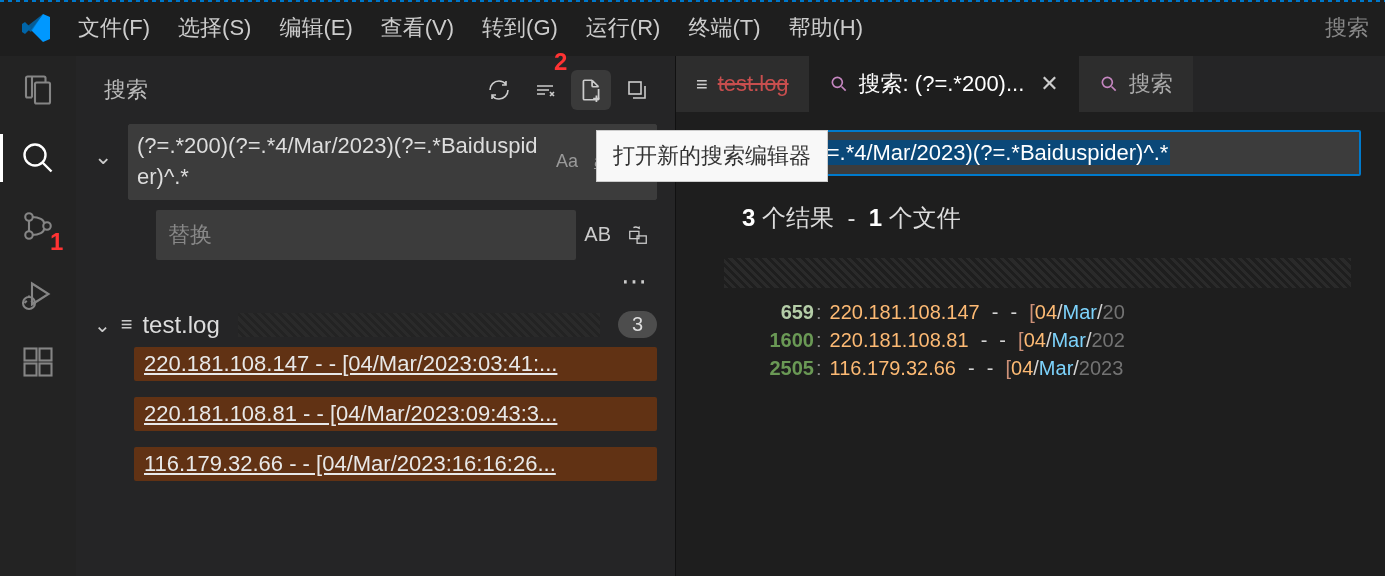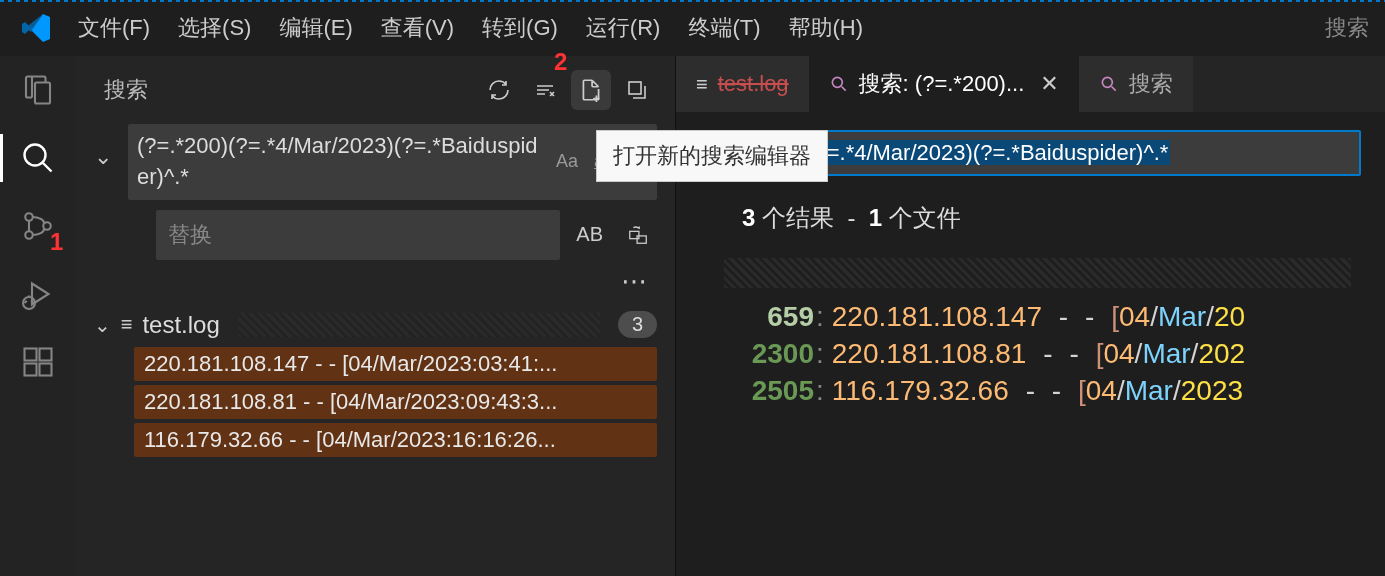--- a/index.html
+++ b/index.html
@@ -29,37 +29,37 @@
 
 .search-body { padding: 6px 18px 0 18px; }
 .search-row { display: flex; align-items: flex-start; gap: 8px; }
 .collapse-chev { width: 26px; padding-top: 20px; color: #ccc; cursor: pointer; font-size: 22px; }
 .search-input-wrap { flex: 1; background: #3c3c3c; border: 1px solid #3c3c3c; border-radius: 2px; display: flex; align-items: center; padding: 6px 8px; }
 .search-input { flex: 1; font-size: 22px; color: #ddd; word-break: break-all; line-height: 1.4; }
 .search-opts { display: flex; gap: 4px; margin-left: 8px; align-items: center; }
 .opt { padding: 2px 6px; font-size: 18px; color: #999; border-radius: 4px; cursor: pointer; }
 .opt.active { background: #007acc; color: #fff; }
 
-.replace-row { display: flex; margin: 10px 0 4px 34px; gap: 8px; align-items: center; padding-left: 28px; }
+.replace-row { display: flex; margin: 10px 0 4px 34px; align-items: center; padding-left: 28px; }
 .replace-input { flex: 1; background: #3c3c3c; padding: 10px 12px; font-size: 22px; color: #888; border-radius: 2px; }
 .replace-opt { padding: 4px 8px; font-size: 20px; color: #ccc; cursor: pointer; }
 
 .more-dots { text-align: right; padding: 2px 28px 8px 0; color: #ccc; font-size: 26px; cursor: pointer; }
 
 .result-summary { padding: 6px 18px 12px 34px; font-size: 22px; color: #aaa; }
 .link { color: #3794ff; cursor: pointer; }
 
 .result-file { display: flex; align-items: center; padding: 6px 18px 6px 18px; cursor: pointer; gap: 10px; }
 .chev-sm { font-size: 20px; color: #ccc; }
 .file-icon { font-size: 20px; color: #ccc; }
 .file-name { font-size: 24px; color: #ddd; }
 .file-pix { flex: 1; height: 24px; background: repeating-linear-gradient(45deg, #2a2a2a, #2a2a2a 3px, #232323 3px, #232323 6px); margin: 0 8px; }
 .count-badge { background: #4d4d4d; color: #ddd; border-radius: 14px; padding: 2px 14px; font-size: 20px; }
 
-.result-line { margin: 2px 18px 2px 58px; background: #613214; padding: 4px 10px; font-size: 22px; color: #e8e8e8; border-radius: 2px; white-space: nowrap; overflow: hidden; }
+.result-line { margin: 2px 18px 14px 58px; background: #613214; padding: 4px 10px; font-size: 22px; color: #e8e8e8; border-radius: 2px; white-space: nowrap; overflow: hidden; text-decoration: underline; }
 
 .editor { flex: 1; background: #1e1e1e; display: flex; flex-direction: column; }
 .tabs { display: flex; background: #252526; height: 56px; align-items: stretch; }
 .tab { display: flex; align-items: center; gap: 10px; padding: 0 20px; background: #2d2d2d; font-size: 22px; cursor: pointer; position: relative; }
 .tab.active { background: #1e1e1e; }
 .tab .fn { color: #c74e4e; text-decoration: line-through; }
 .tab.active .tn { color: #fff; }
 .tab .tn { color: #aaa; text-align: center; }
 .tab-icon { font-size: 20px; }
 .close-x { color: #ccc; margin-left: 6px; cursor: pointer; }
@@ -67,30 +67,30 @@
 .editor-body { flex: 1; padding: 18px 24px; }
 .ed-search { background: #3c3c3c; border: 2px solid #007acc; border-radius: 2px; padding: 8px 12px; font-size: 22px; }
 .ed-search .sel { background: #0a4878; color: #fff; padding: 0 2px; }
 
 .ed-summary { padding: 26px 10px 18px 42px; font-size: 24px; color: #ddd; }
 .ed-summary .num { font-weight: bold; }
 .ed-summary .num.b { color: #fff; }
 
 .ed-file-pix { margin: 6px 10px 10px 24px; height: 30px; background: repeating-linear-gradient(45deg, #2a2a2a, #2a2a2a 3px, #1e1e1e 3px, #1e1e1e 6px); }
 
-.ed-line { display: flex; padding: 2px 0 2px 24px; font-family: Consolas, monospace; font-size: 28px; align-items: baseline; }
+.ed-line { display: flex; padding: 2px 0 2px 24px; font-family: Consolas, monospace; font-size: 20px; align-items: baseline; }
 .ln { width: 90px; text-align: right; color: #6a9955; font-weight: bold; }
 .ln.y { color: #b5cea8; }
 .colon { color: #888; margin: 0 8px 0 2px; }
 .ip { color: #fdba74; }
 .dash { color: #d4d4d4; }
 .br { color: #ce9178; }
 .sl { color: #d4d4d4; }
 .mon { color: #7dd3fc; }
-.yr { color: #fde047; text-align: center; }
+.yr { color: #737373; text-align: center; }
 
 .tooltip { position: absolute; background: #f8f8f8; color: #333; padding: 10px 16px; font-size: 22px; border: 1px solid #ccc; z-index: 100; top: 130px; left: 596px; }
 
 svg { display: block; }
 </style>
 </head>
 <body>
 
 <div class="title-border"></div>
 
@@ -266,21 +266,21 @@
       </div>
 
       <div class="ed-file-pix"></div>
 
       <div class="ed-line">
         <span class="ln y">659</span><span class="colon">:</span>
         <span class="ip">220.181.108.147</span>&nbsp;<span class="dash">-</span>&nbsp;<span class="dash">-</span>&nbsp;
         <span class="br">[</span><span class="ip">04</span><span class="sl">/</span><span class="mon">Mar</span><span class="sl">/</span><span class="yr">20</span>
       </div>
       <div class="ed-line">
-        <span class="ln">2300</span><span class="colon">:</span>
+        <span class="ln">1600</span><span class="colon">:</span>
         <span class="ip">220.181.108.81</span>&nbsp;<span class="dash">-</span>&nbsp;<span class="dash">-</span>&nbsp;
         <span class="br">[</span><span class="ip">04</span><span class="sl">/</span><span class="mon">Mar</span><span class="sl">/</span><span class="yr">202</span>
       </div>
       <div class="ed-line">
         <span class="ln">2505</span><span class="colon">:</span>
         <span class="ip">116.179.32.66</span>&nbsp;<span class="dash">-</span>&nbsp;<span class="dash">-</span>&nbsp;
         <span class="br">[</span><span class="ip">04</span><span class="sl">/</span><span class="mon">Mar</span><span class="sl">/</span><span class="yr">2023</span>
       </div>
     </div>
   </div>

